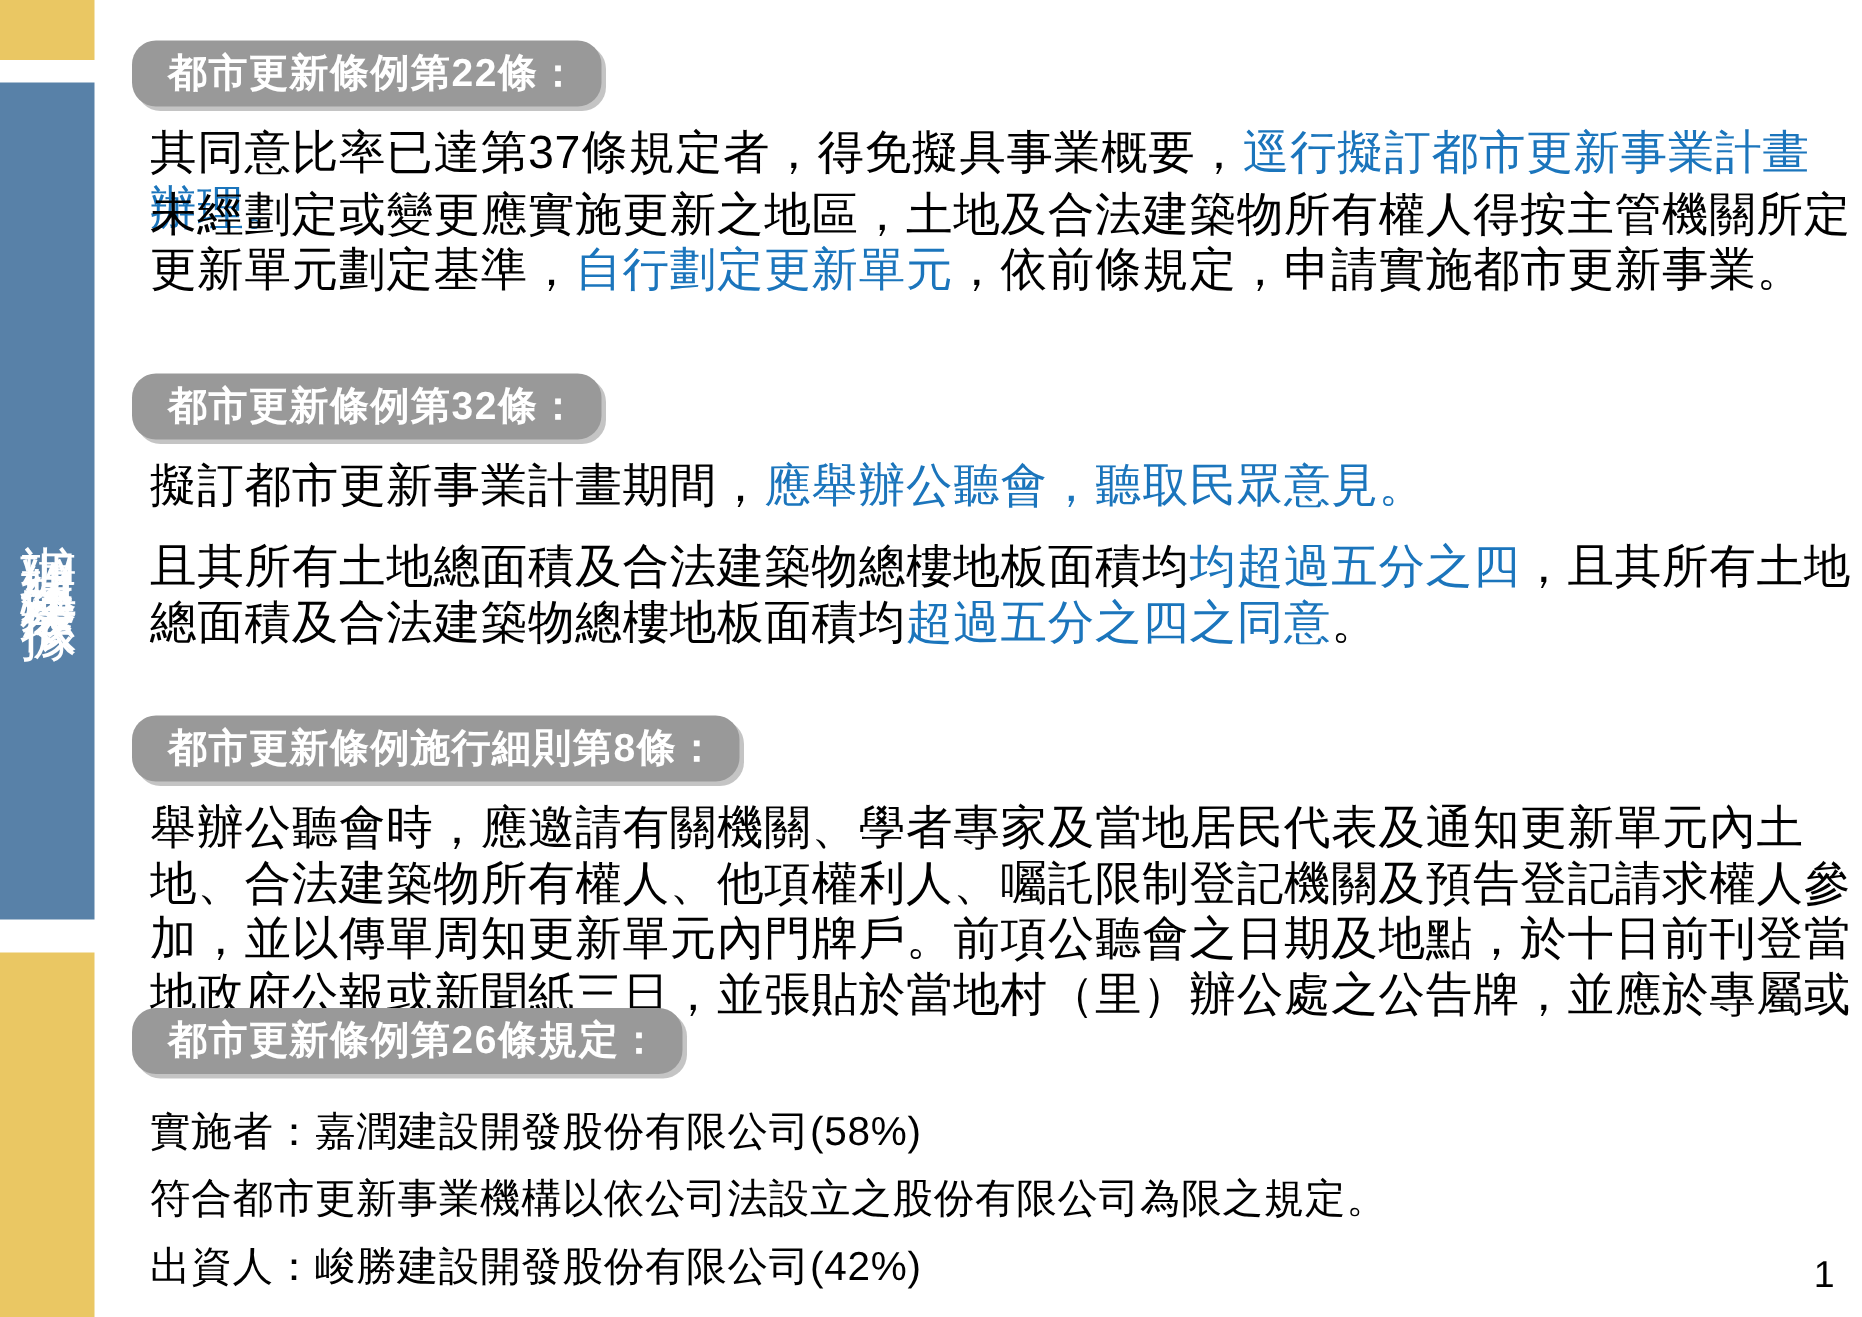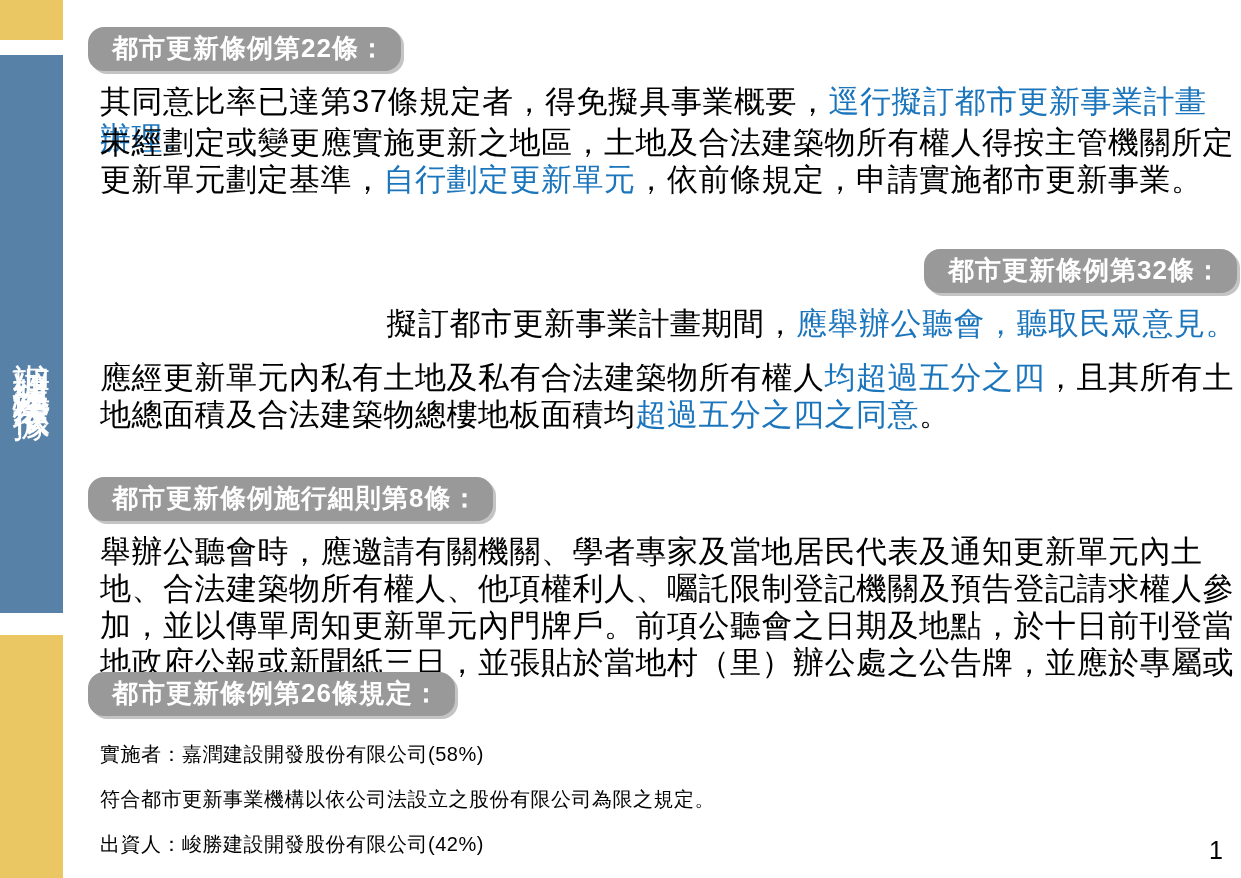--- a/index.html
+++ b/index.html
@@ -20,21 +20,21 @@
     position: absolute; left: 0; top: 150px; width: 63px; height: 410px;
     display: flex; align-items: center; justify-content: center;
     writing-mode: vertical-rl; text-orientation: upright;
     color: #ffffff; font-size: 38px; letter-spacing: 5px; line-height: 1;
   }
 
   
   .sec { position: absolute; left: 88px; right: 4px; }
   .sec1 { top: 27px; }
   .sec2 { top: 112px; }
-  .sec3 { top: 249px; text-align: right; }
+  .sec3 { top: 249px; }
   .sec4 { top: 347px; }
   .sec5 { top: 477px; }
   .sec6 { top: 672px; }
 
   .badge {
     display: inline-block;
     background: var(--badge-gray, #999999);
     color: var(--badge-text, #ffffff);
     font-size: 26px; font-weight: bold;
     padding: 4px 15px 5px 24px;
@@ -47,21 +47,21 @@
     margin: 12px 0 0 12px;
     font-size: 31px;
     line-height: 37px;
     color: var(--body-text, #000000);
     letter-spacing: 0.5px;
   }
   .sec5 .para { line-height: 37px; font-family: Liberation Serif, serif; }
 
   .line {
     margin: 8px 0 0 12px;
-    font-size: 20px;
+    font-size: 27px;
     line-height: 37px;
     color: var(--body-text, #000000);
     letter-spacing: 0.5px;
   }
   .sec6 .line-first { margin-top: 20px; }
 
   .t-black { color: var(--body-text, #000000); }
   .t-blue  { color: var(--highlight-blue, #1B75BC); }
 
   .page-num {
@@ -87,21 +87,21 @@
 <div class="sec sec2">
   <p class="para"><span class="t-black">未經劃定或變更應實施更新之地區，土地及合法建築物所有權人得按主管機關所定更新單元劃定基準，</span><span class="t-blue">自行劃定更新單元</span><span class="t-black">，依前條規定，申請實施都市更新事業。</span></p>
 </div>
 
 <div class="sec sec3">
   <div class="badge">都市更新條例第32條：</div>
   <p class="para"><span class="t-black">擬訂都市更新事業計畫期間，</span><span class="t-blue">應舉辦公聽會，聽取民眾意見。</span></p>
 </div>
 
 <div class="sec sec4">
-  <p class="para"><span class="t-black">應經更新單元內私有土地及私有合法建築物所有權人</span><span class="t-blue">均超過五分之四</span><span class="t-black">，且其所有土地總面積及合法建築物總樓地板面積均</span><span class="t-blue">超過五分之四之同意</span><span class="t-black">。</span></p>
+  <p class="para"><span class="t-black">且其所有土地總面積及合法建築物總樓地板面積均</span><span class="t-blue">均超過五分之四</span><span class="t-black">，且其所有土地總面積及合法建築物總樓地板面積均</span><span class="t-blue">超過五分之四之同意</span><span class="t-black">。</span></p>
 </div>
 
 <div class="sec sec5">
   <div class="badge">都市更新條例施行細則第8條：</div>
   <p class="para"><span class="t-black">舉辦公聽會時，應邀請有關機關、學者專家及當地居民代表及通知更新單元內土地、合法建築物所有權人、他項權利人、囑託限制登記機關及預告登記請求權人參加，並以傳單周知更新單元內門牌戶。前項公聽會之日期及地點，於十日前刊登當地政府公報或新聞紙三日，並張貼於當地村（里）辦公處之公告牌，並應於專屬或專門網頁周</span></p>
 </div>
 
 <div class="sec sec6">
   <div class="badge">都市更新條例第26條規定：</div>
   <p class="line line-first">實施者：嘉潤建設開發股份有限公司(58%)</p>

